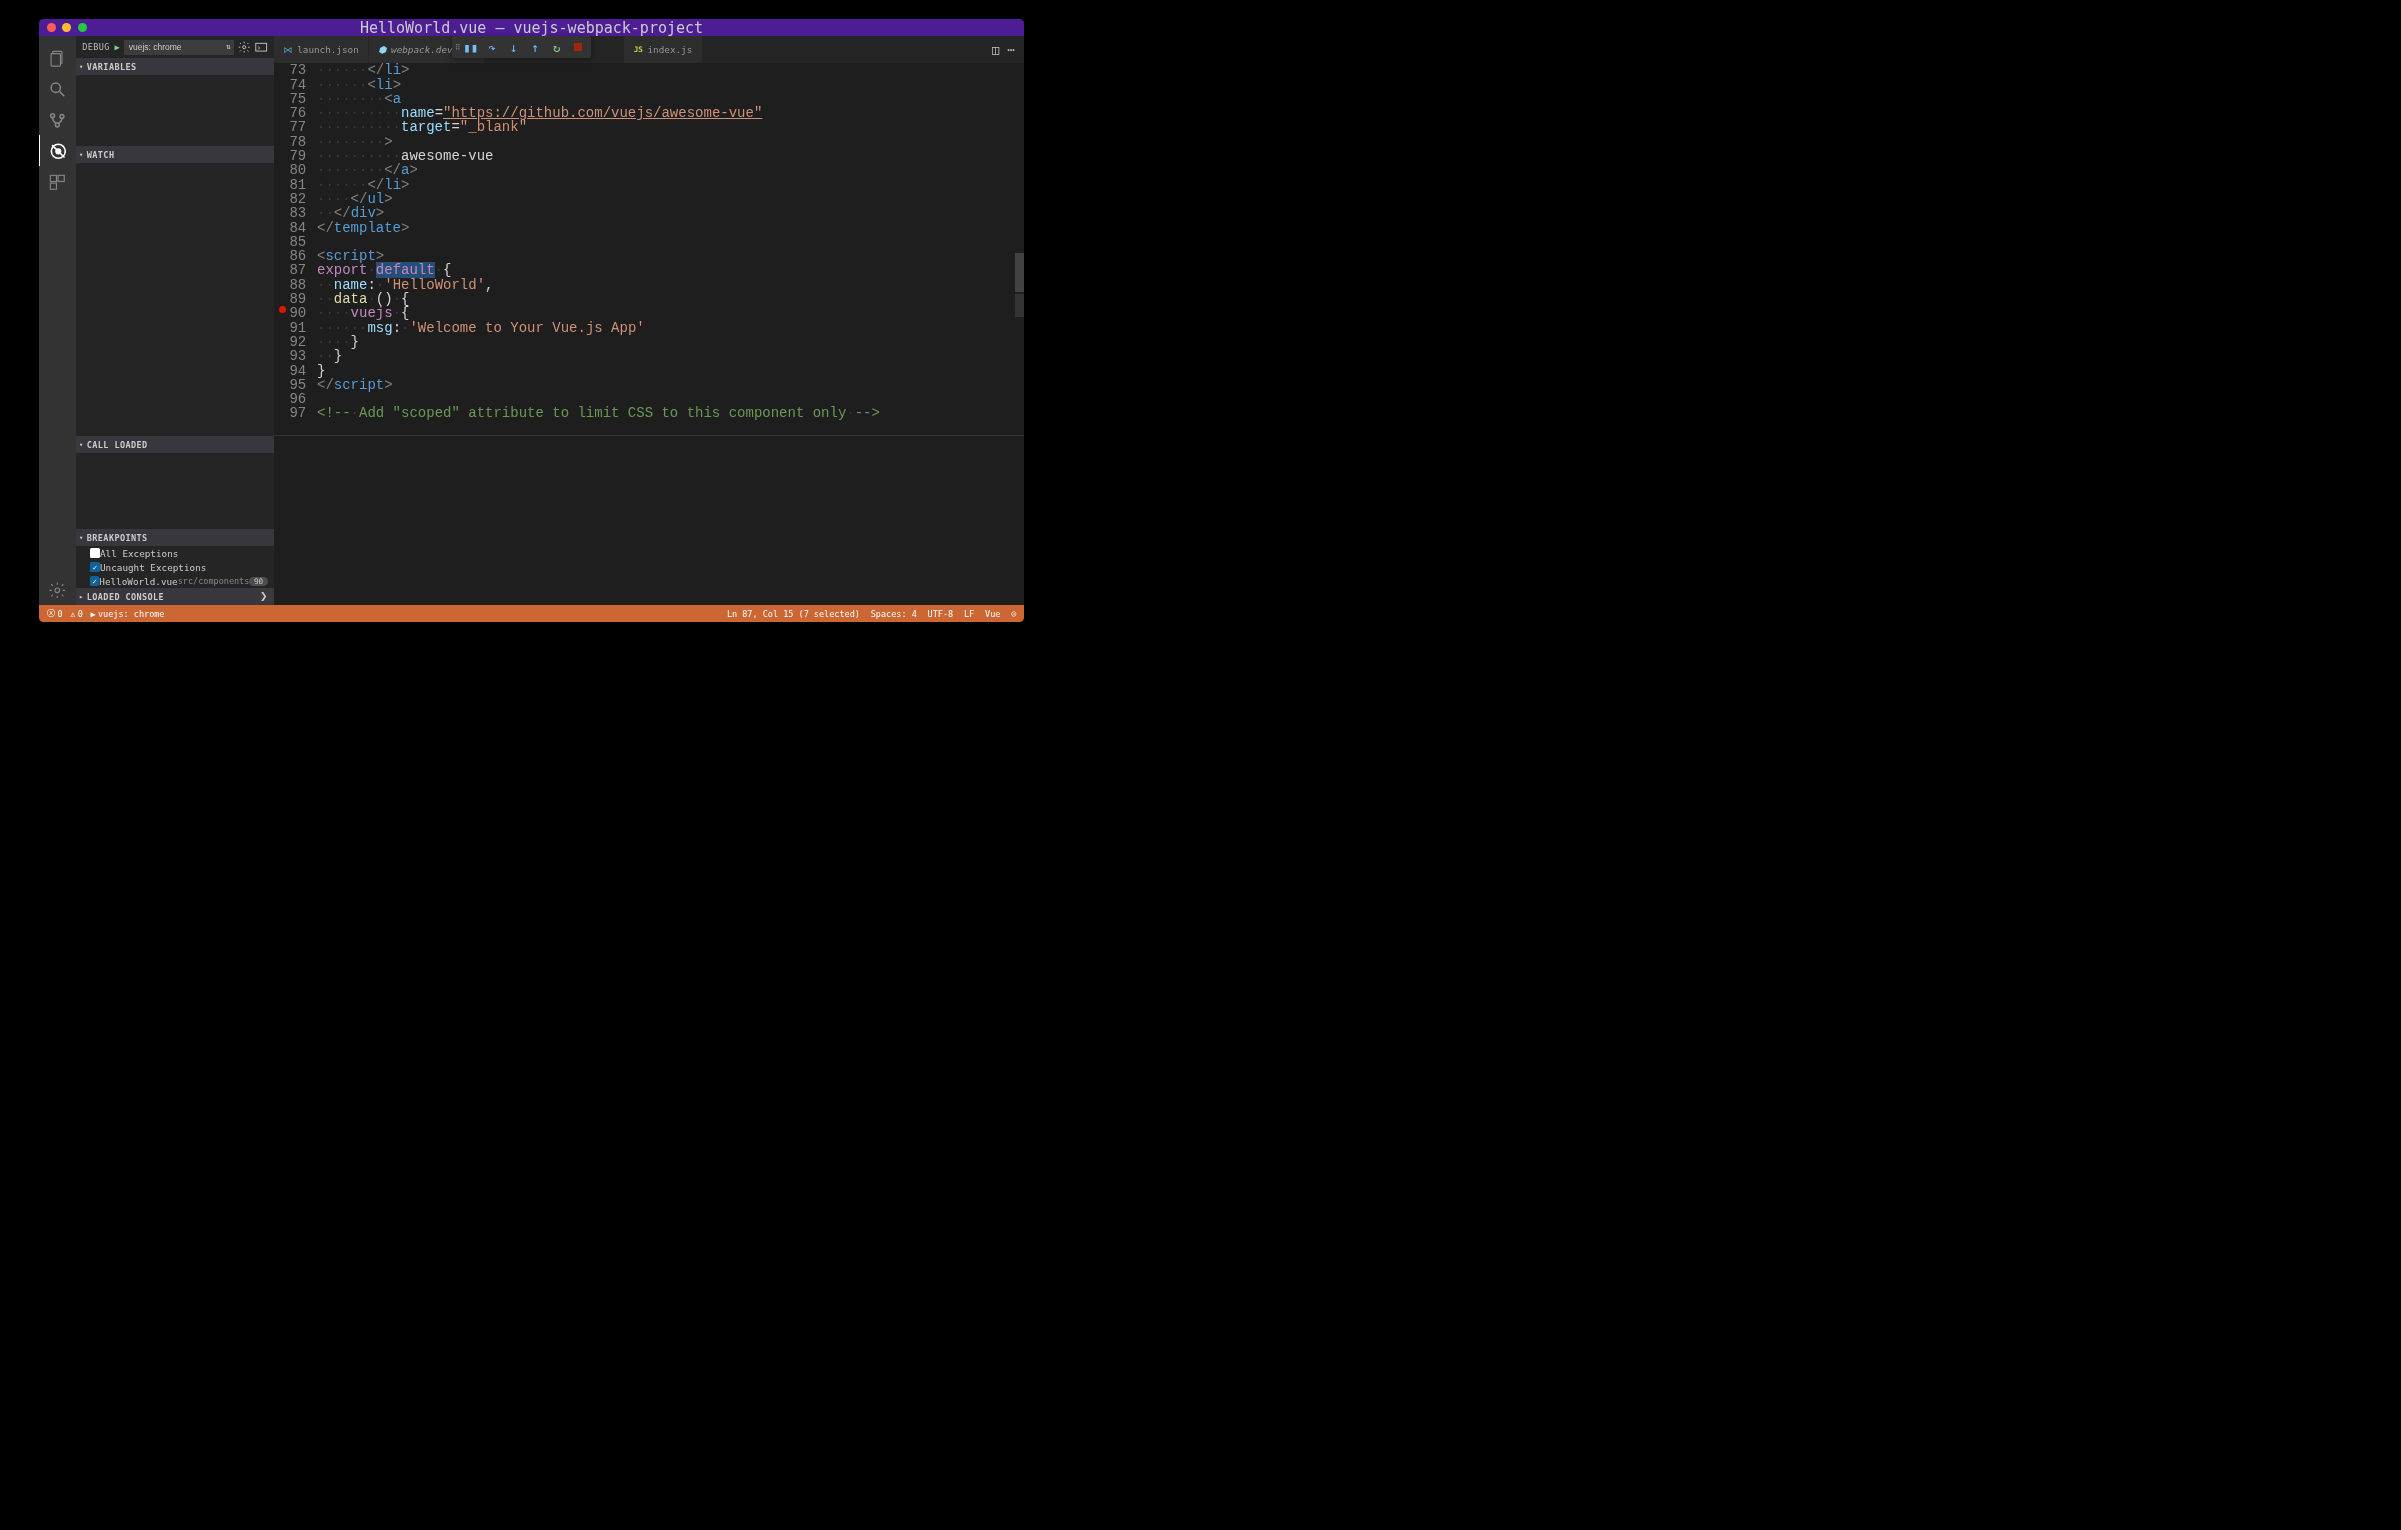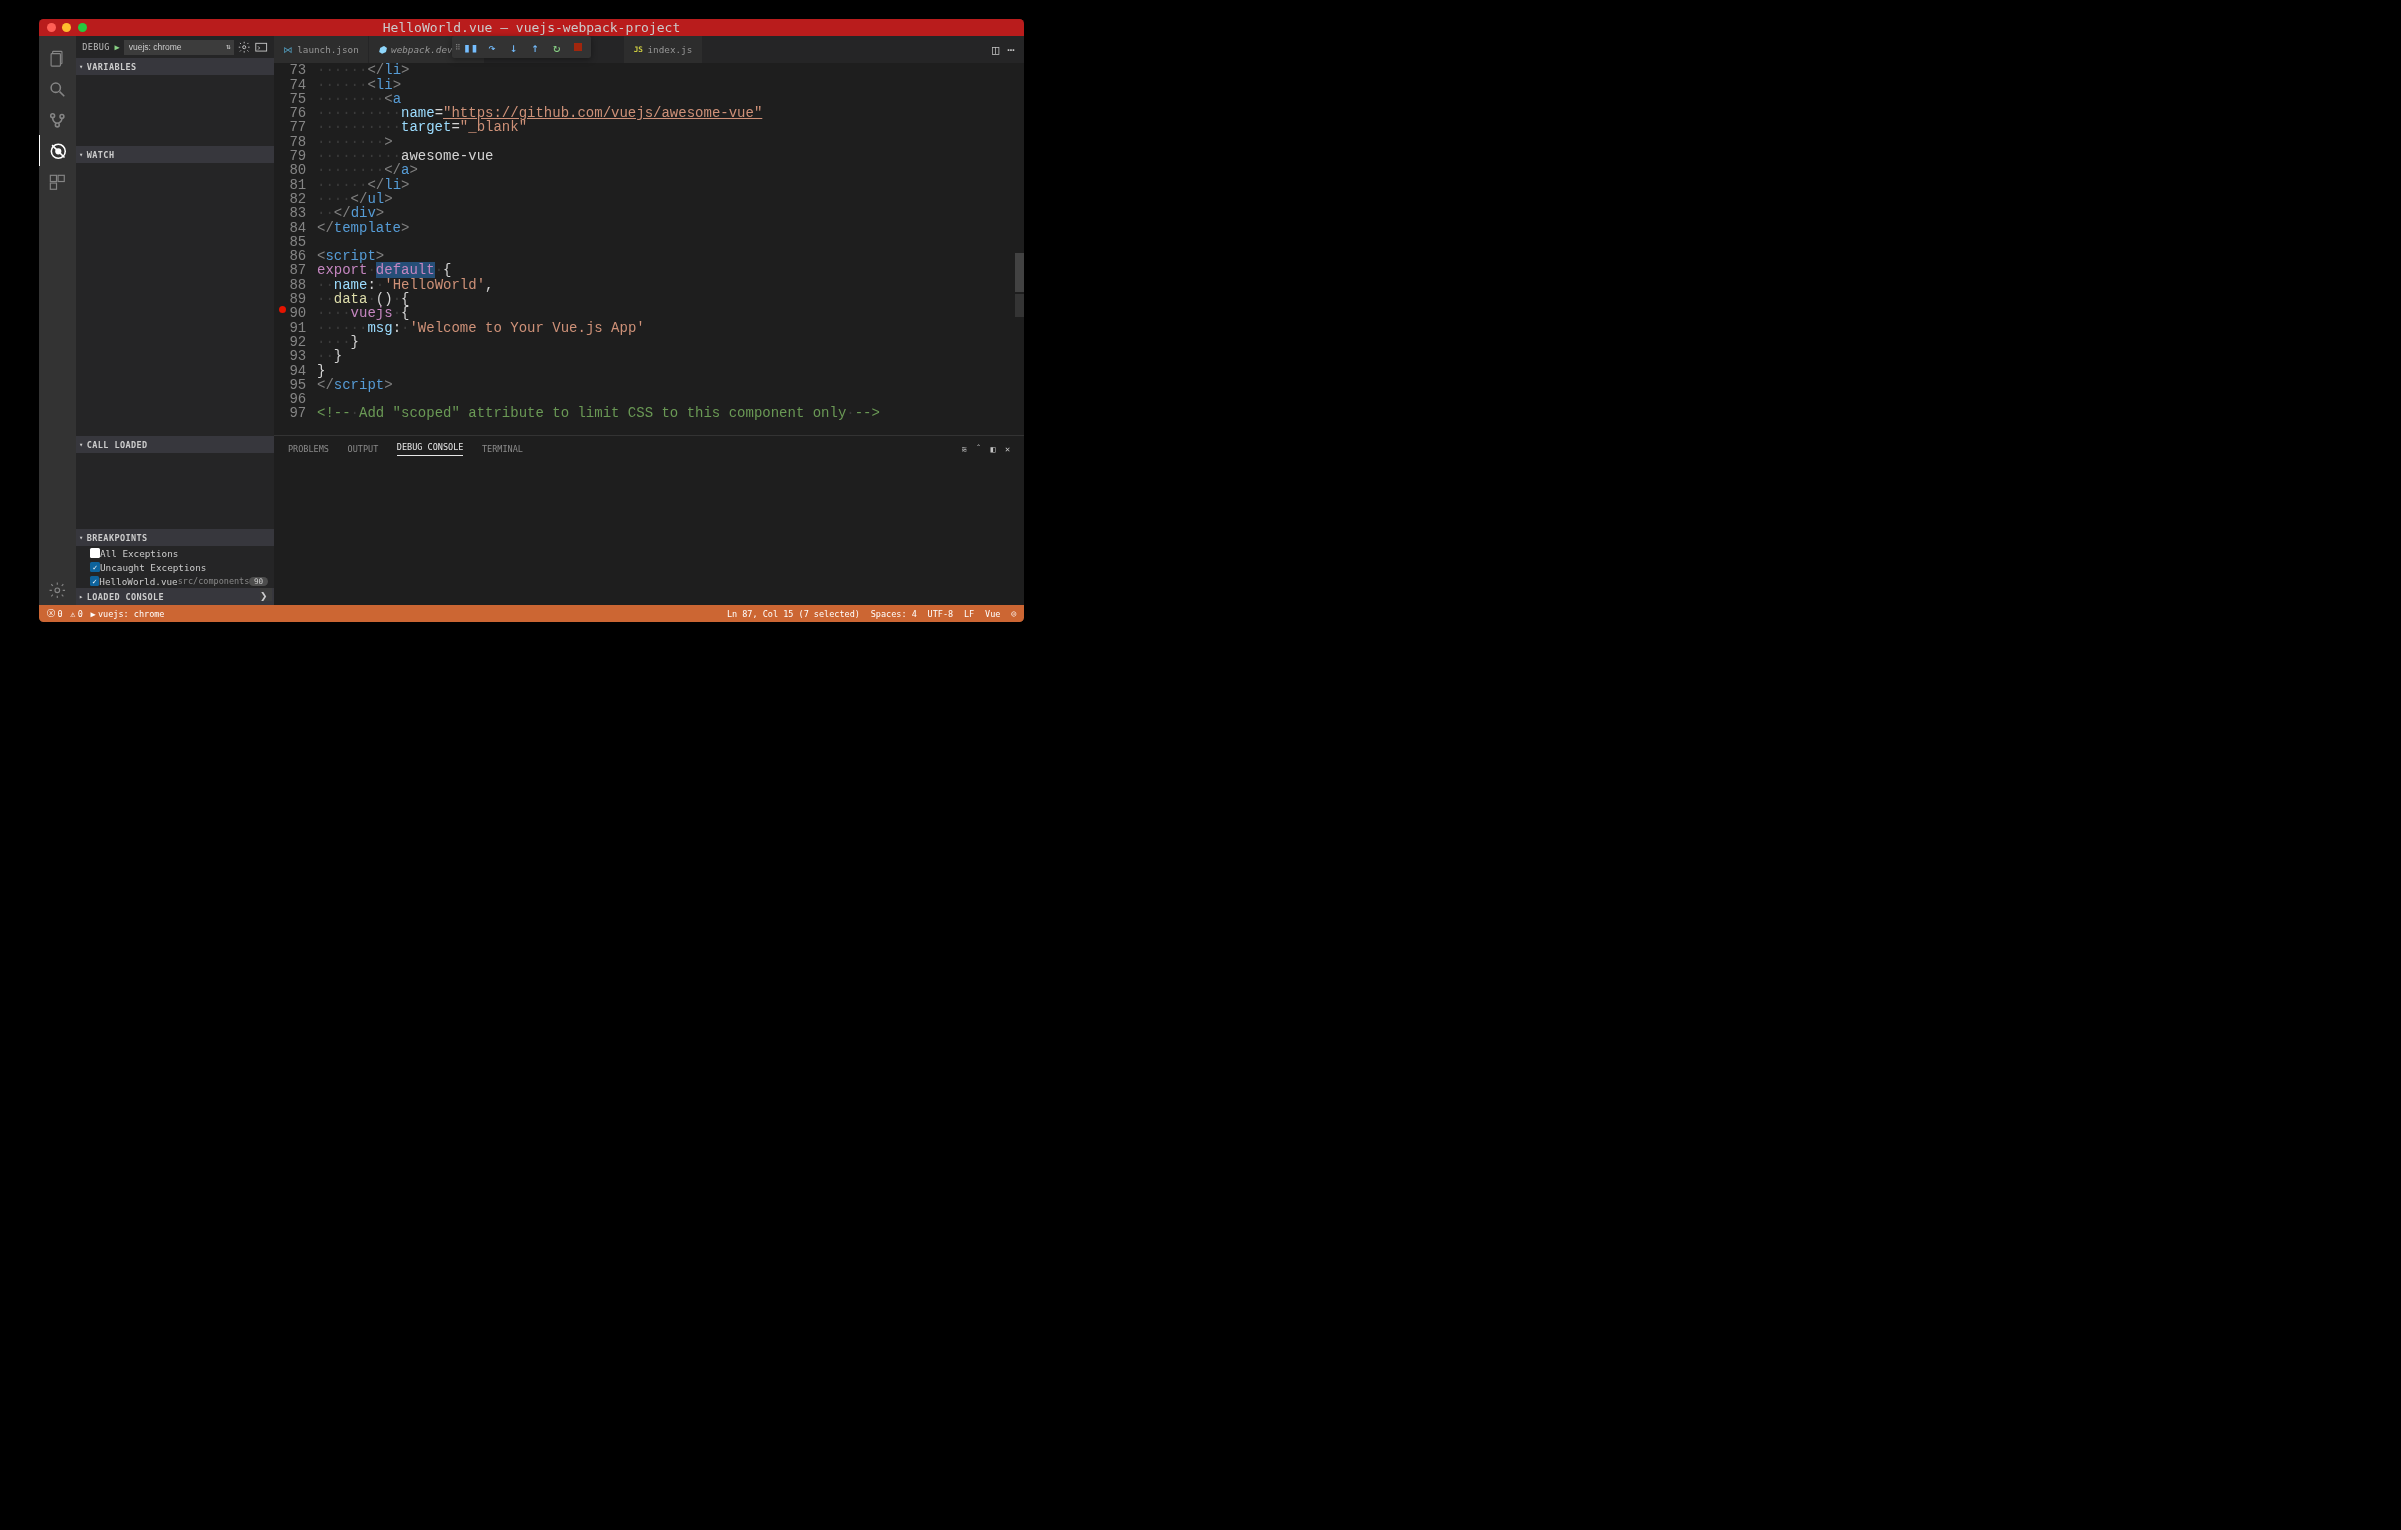--- a/index.html
+++ b/index.html
@@ -18,25 +18,25 @@
   height: 603px;
   background: #1e1e1e;
   border-radius: 4.6px;
   display: flex;
   flex-direction: column;
   overflow: hidden;
   box-shadow: 0 7.7px 31px rgba(0,0,0,.5);
 }
 .titlebar {
   height: 17px;
-  background: #b91c1c;
-  display: flex;
-  align-items: center;
-  position: relative;
-  font-size: 13px;
+  background: #4c1d95;
+  display: flex;
+  align-items: center;
+  position: relative;
+  font-size: 15px;
   color: #ccc;
 }
 .traffic { display: flex; gap: 6.2px; padding-left: 7.7px; }
 .dot { width: 9.3px; height: 9.3px; border-radius: 50%; }
 .dot.r { background: #ff5f56; }
 .dot.y { background: #ffbd2e; }
 .dot.g { background: #27c93f; }
 .title-text { position: absolute; left: 50%; transform: translateX(-50%); }
 .body { flex: 1; display: flex; min-height: 0; }
 .activitybar {
@@ -442,32 +442,20 @@
 }
 <span class="brk">&lt;/</span><span class="tag">script</span><span class="brk">&gt;</span>
 
 <span class="comm">&lt;!--<span class="ws">·</span><span>Add "scoped" attribute to limit CSS to this component only</span><span class="ws">·</span>--&gt;</span></div>
         <div class="minimap-scroll"></div>
         <div class="minimap-scroll b"></div>
       </div>
 
       <div class="panel">
         <div class="panel-chev">❯</div>
-        <div class="panel-tabs">
-          <span class="ptab">PROBLEMS</span>
-          <span class="ptab">OUTPUT</span>
-          <span class="ptab active">DEBUG CONSOLE</span>
-          <span class="ptab">TERMINAL</span>
-          <div class="panel-right">
-            <span>≋</span>
-            <span>ˆ</span>
-            <span>◧</span>
-            <span>✕</span>
-          </div>
-        </div>
       </div>
     </div>
   </div>
 
   <div class="statusbar">
     <span class="sb-item">ⓧ <span>0</span></span>
     <span class="sb-item">⚠ <span>0</span></span>
     <span class="sb-item">▶ <span>vuejs: chrome</span></span>
     <div class="sb-right">
       <span class="sb-item">Ln 87, Col 15 (7 selected)</span>

